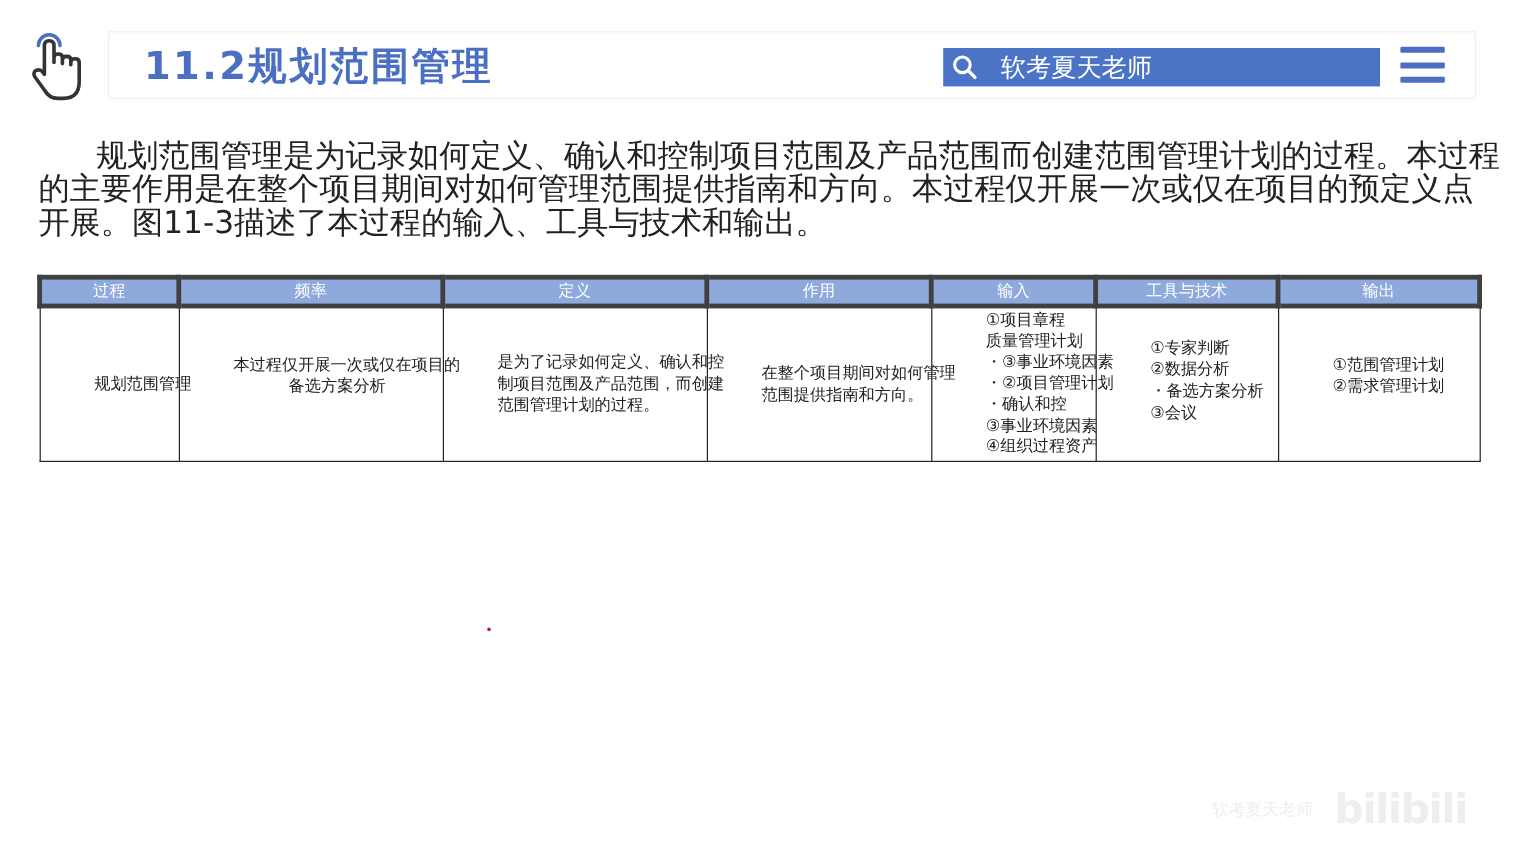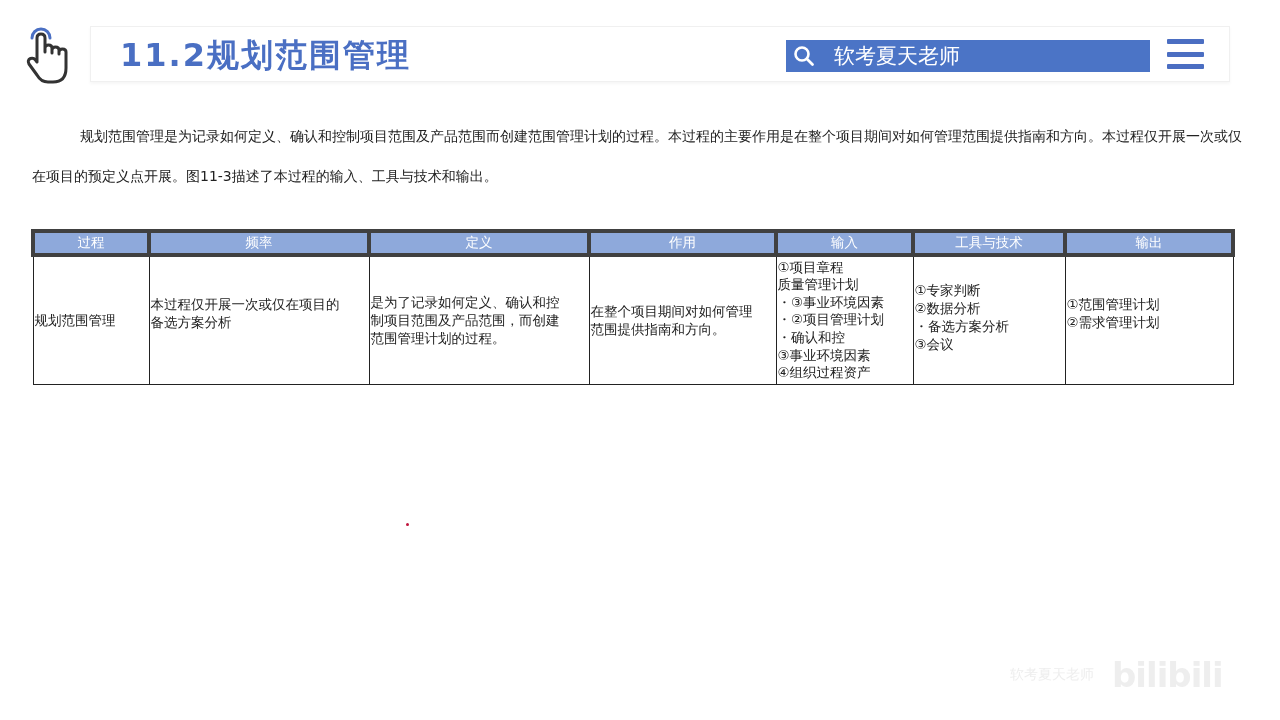--- a/index.html
+++ b/index.html
@@ -32,42 +32,42 @@
     }
     .menu-icon {
       position: absolute; left: 1167px; top: 39px; width: 37px; height: 30px;
       display: flex; flex-direction: column; justify-content: space-between;
       cursor: pointer;
     }
     .menu-icon span { display: block; height: 5px; background: #4b6ec2; border-radius: 1px; }
 
     .intro {
       position: absolute; left: 32px; top: 116px; width: 1220px;
-      font-size: 14px; line-height: 40px; color: #222;
+      font-size: 26px; line-height: 28px; color: #222;
       text-indent: 48px;
       font-family: "DejaVu Sans", sans-serif;
       letter-spacing: 0px;
     }
 
     table.process-table {
       position: absolute; left: 31px; top: 229px; width: 1200px;
       border-collapse: collapse; table-layout: fixed;
       font-family: "DejaVu Sans", sans-serif;
     }
     table.process-table th {
       background: #8ea9db; color: #ffffff; font-weight: normal;
       font-size: 13.5px; height: 24px; border: 4px solid #404040;
       text-align: center; vertical-align: middle;
     }
     table.process-table td {
       border: 1.5px solid #222; background: #fff; color: #222;
       font-size: 13.5px; line-height: 18px; vertical-align: middle;
       height: 129px; padding: 0 1px; text-align: left;
     }
-    .cell-line { display: block; white-space: nowrap; }
+    .cell-line { display: block; white-space: nowrap; margin-left: 44px; }
 
     .red-dot { position: absolute; left: 406px; top: 523px; width: 3px; height: 3px; background: #c0143c; border-radius: 50%; }
 
     .watermark {
       position: absolute; left: 1010px; top: 655px; display: flex; align-items: center; gap: 18px;
       color: #eeeeee; font-size: 14px;
     }
     .watermark-logo { font-size: 34px; font-weight: bold; color: #eeeeee; font-family: "DejaVu Sans", sans-serif; letter-spacing: -1px; }
   </style>
 </head>
@@ -116,21 +116,21 @@
       <th>输入</th>
       <th>工具与技术</th>
       <th>输出</th>
     </tr>
   </thead>
   <tbody>
     <tr>
       <td>
         <span class="cell-line">规划范围管理</span>
       </td>
-      <td style="vertical-align:middle; padding-bottom:14px;">
+      <td style="vertical-align:middle; padding-bottom:14px;text-align:center;">
         <span class="cell-line">本过程仅开展一次或仅在项目的</span>
         <span class="cell-line">备选方案分析</span>
       </td>
       <td>
         <span class="cell-line">是为了记录如何定义、确认和控</span>
         <span class="cell-line">制项目范围及产品范围，而创建</span>
         <span class="cell-line">范围管理计划的过程。</span>
       </td>
       <td>
         <span class="cell-line">在整个项目期间对如何管理</span>

